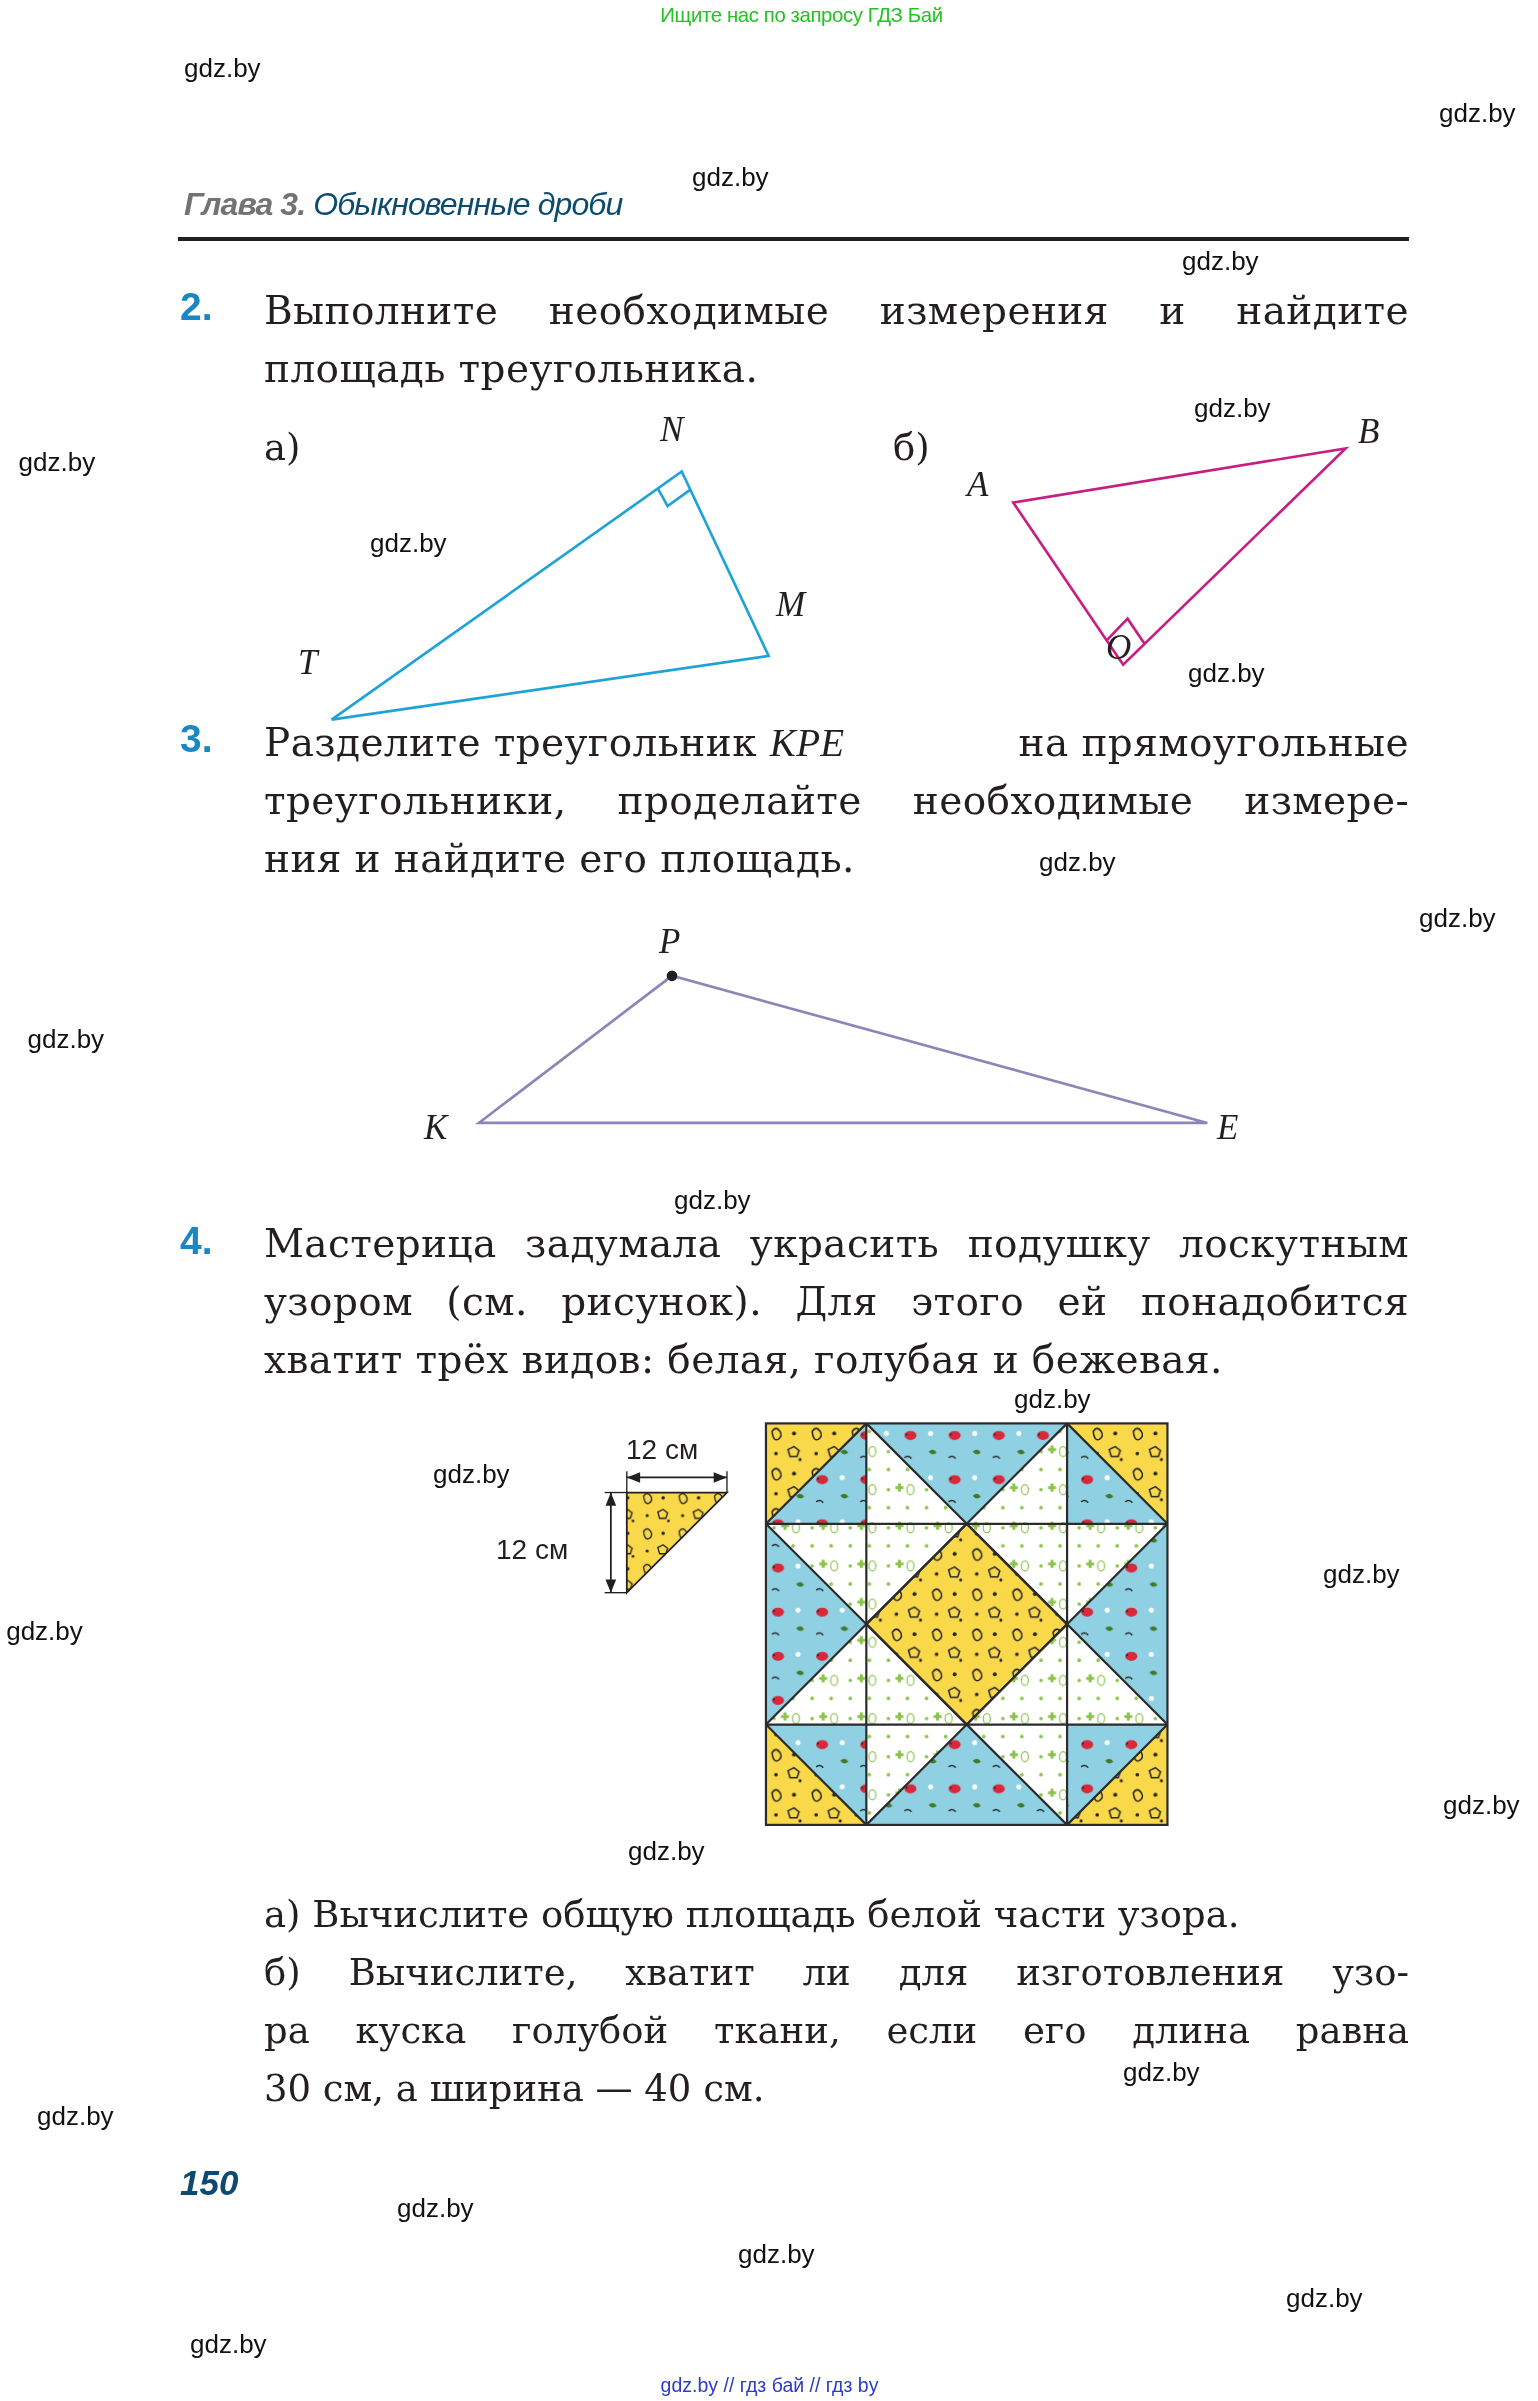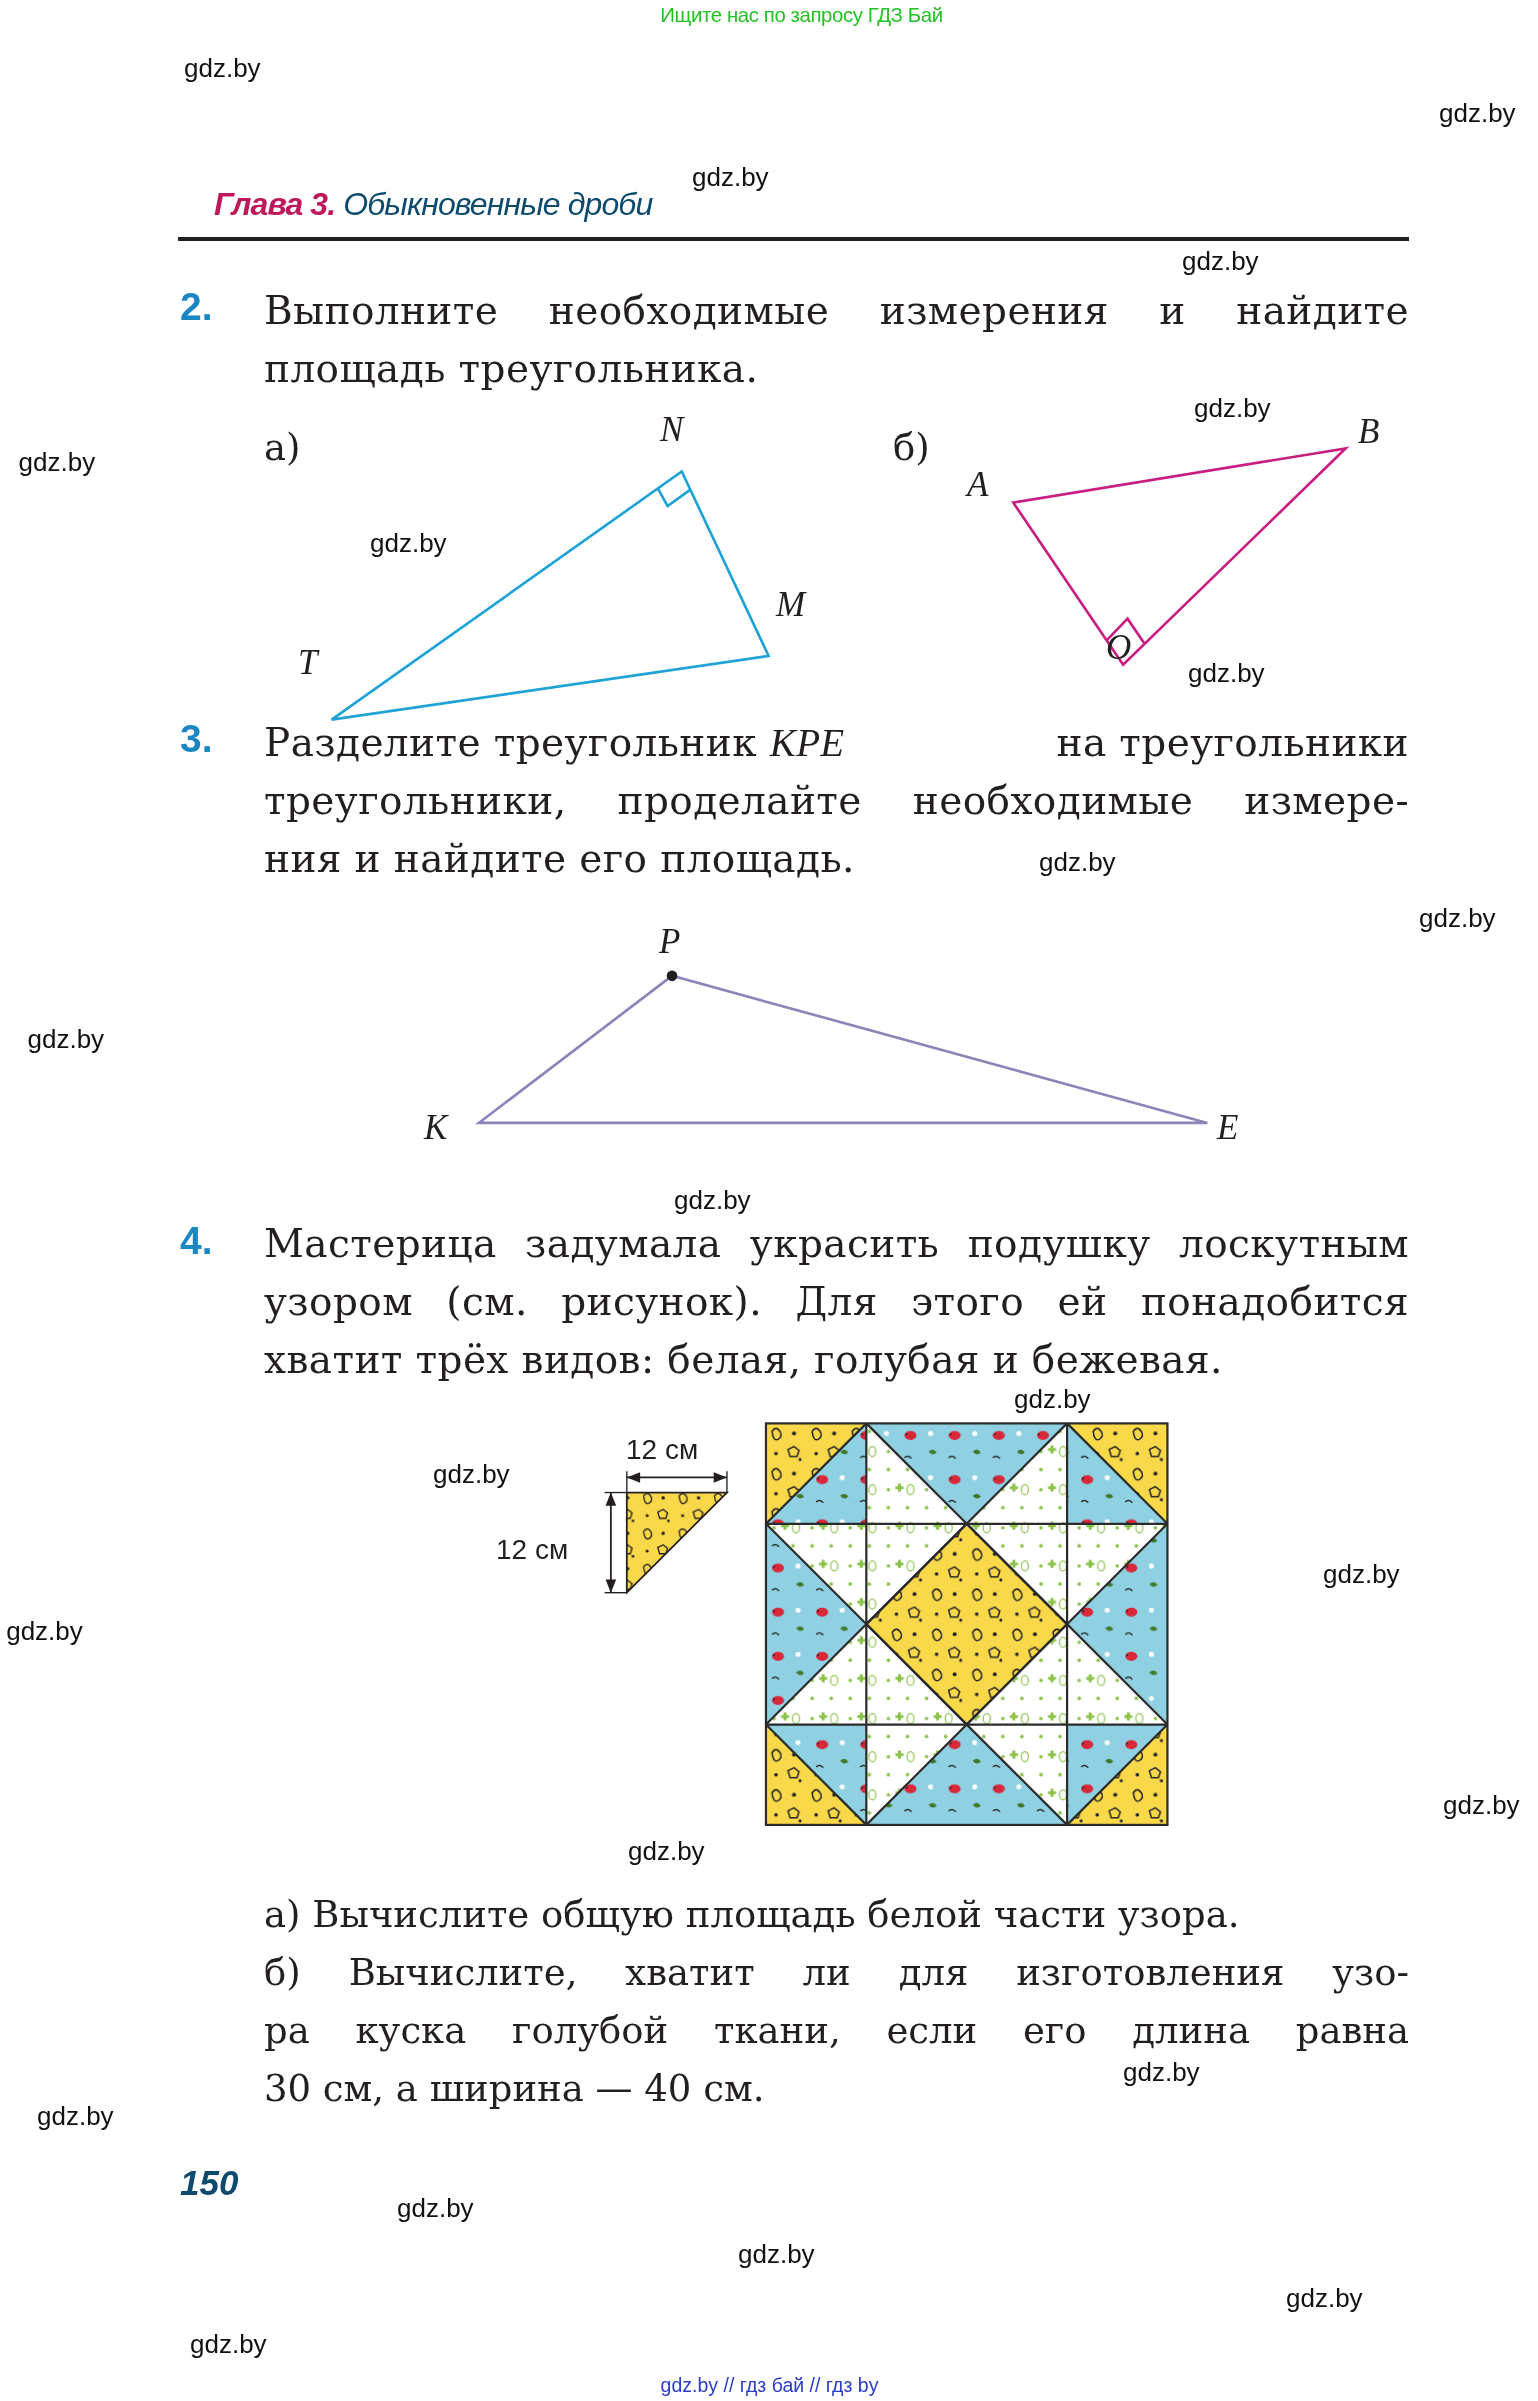--- a/index.html
+++ b/index.html
@@ -1,21 +1,21 @@
 <!DOCTYPE html>
 <html style="font-size:14px"><head>
 <meta charset="utf-8">
 <style>
   html, body { margin: 0; padding: 0; background: #ffffff; }
   body { width: 1539px; height: 2401px; position: relative; overflow: hidden; font-family: "DejaVu Serif", serif; color: #231f20; }
   .abs { position: absolute; }
   .top-banner { left: 0; width: 1539px; top: 3.5px; text-align: center; font-family: "Liberation Sans", sans-serif; font-size: 20.4px; color: #22c322; letter-spacing: -0.4px; margin-left: 32px; }
   .wm { font-family: "Liberation Sans", sans-serif; font-size: 26px; color: #111; white-space: nowrap; }
   .chapter { left: 184px; top: 186px; font-family: "Liberation Sans", sans-serif; font-style: italic; font-size: 32px; letter-spacing: -0.9px; }
-  .chapter .lbl { color: #be185d; font-weight: bold; margin-left: 30px; }
+  .chapter .lbl { color: #737373; font-weight: bold; }
   .chapter .ttl { color: #0c4a6e; }
   .rule { left: 178px; top: 237px; width: 1231px; height: 3.5px; background: #231f20; }
   .qnum { font-family: "Liberation Sans", sans-serif; font-weight: bold; color: #1a86c2; font-size: 39px; }
   .qtext { font-family: "DejaVu Serif", serif; font-size: 39px; line-height: 58px; text-align: justify; text-align-last: left; letter-spacing: 0.4px; }
   .sub { font-family: "DejaVu Serif", serif; font-size: 37px; }
   .vlabel { font-family: "Liberation Serif", serif; font-style: italic; font-size: 35px; }
   .page-num { left: 180px; top: 2163px; font-family: "Liberation Sans", sans-serif; font-weight: bold; font-size: 35px; color: #0c4a6e; font-style: italic; }
   .footer-links { left: 0; width: 1539px; top: 2374px; text-align: center; font-family: "Liberation Sans", sans-serif; font-size: 19.5px; color: #2a3cc8; }
   svg { position: absolute; left: 0; top: 0; }
   .dim { font-family: Liberation Sans, sans-serif; font-size: 28px; }
@@ -58,21 +58,21 @@
 
 <div class="abs qnum" style="left:180px;top:285px">2.</div>
 <div class="abs qtext" style="left:264px;top:282px;width:1145px">Выполните необходимые измерения и найдите площадь треугольника.</div>
 <div class="abs sub" style="left:264px;top:426px">а)</div>
 <div class="abs sub" style="left:893px;top:426px">б)</div>
 
 <div class="abs qnum" style="left:180px;top:717px">3.</div>
 <div class="abs qtext" style="left:264px;top:714px;width:1145px">
   <div style="display:flex;justify-content:space-between">
     <span><span>Разделите треугольник </span><i style="font-family:'Liberation Serif',serif">KPE</i></span>
-      <span> на треугольники</span>
+      <span> на прямоугольные</span>
   </div>
   <div style="text-align-last:justify">треугольники, проделайте необходимые измере-</div>
   <div>ния и найдите его площадь.</div>
 </div>
 
 <div class="abs qnum" style="left:180px;top:1219px">4.</div>
 <div class="abs qtext" style="left:264px;top:1215px;width:1145px">Мастерица задумала украсить подушку лоскутным узором (см. рисунок). Для этого ей понадобится хватит трёх видов: белая, голубая и бежевая.</div>
 
 <div class="abs dim" style="left:626px;top:1434px">12 см</div>
 <div class="abs dim" style="left:496px;top:1534px">12 см</div>

